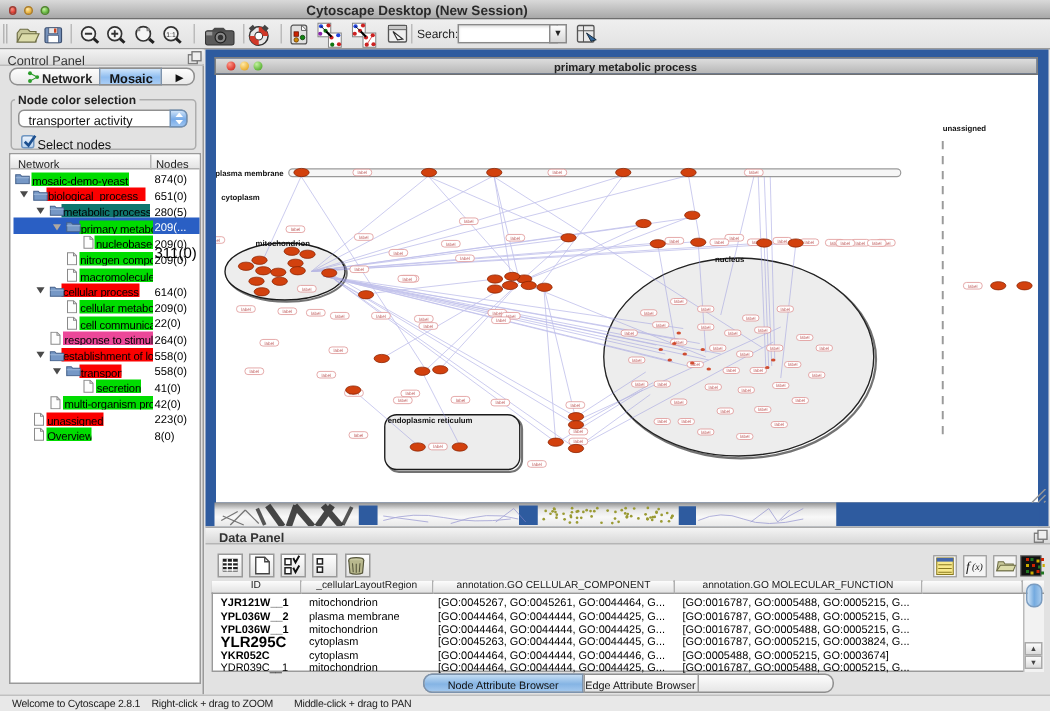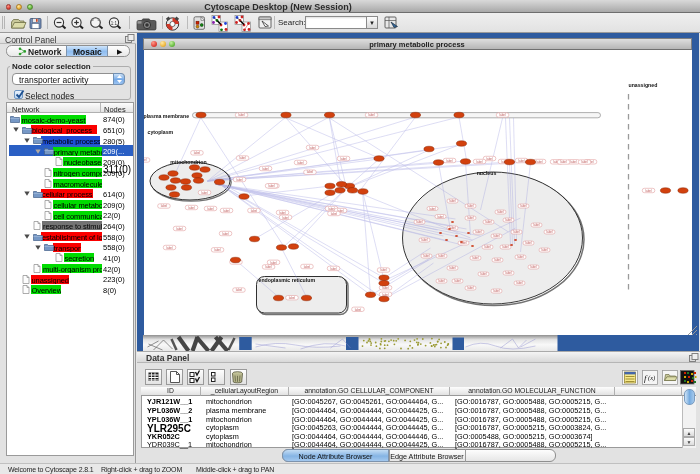--- a/index.html
+++ b/index.html
@@ -160,21 +160,21 @@
 <div class="abs" style="left:103px;top:115.4px;font-size:7.5px;color:#000">874(0)</div>
 <div class="abs" style="left:31px;top:125.3px;width:66px;height:9px;background:#fb0000;overflow:hidden;font-size:7.5px;color:#000;white-space:nowrap;padding:1px 0 0 1px;letter-spacing:-0.1px">biological_process</div>
 <svg class="abs" style="left:12.5px;top:127.3px" width="6" height="5" viewBox="0 0 6 5">
     <path d="M0.3 0.5 L5.7 0.5 L3 4.7 Z" fill="#4a4a4a"></path>
   </svg>
 <svg class="abs" style="left:21.5px;top:125.8px" width="10" height="8" viewBox="0 0 10 8">
     <path d="M0.5 1.5 L3.5 1.5 L4.5 2.5 L9.5 2.5 L9.5 7.5 L0.5 7.5 Z" fill="#7698c6" stroke="#44608a" stroke-width="0.7"></path>
     <path d="M0.5 3.5 L9.5 3.5" stroke="#9cb6d8" stroke-width="0.8"></path>
   </svg>
 <div class="abs" style="left:103px;top:126.1px;font-size:7.5px;color:#000">651(0)</div>
-<div class="abs" style="left:41px;top:135.9px;width:59px;height:9px;background:#1d4ed8;overflow:hidden;font-size:7.5px;color:#000;white-space:nowrap;padding:1px 0 0 1px;letter-spacing:-0.1px">metabolic process</div>
+<div class="abs" style="left:41px;top:135.9px;width:59px;height:9px;background:#0f766e;overflow:hidden;font-size:7.5px;color:#000;white-space:nowrap;padding:1px 0 0 1px;letter-spacing:-0.1px">metabolic process</div>
 <svg class="abs" style="left:23.5px;top:137.9px" width="6" height="5" viewBox="0 0 6 5">
     <path d="M0.3 0.5 L5.7 0.5 L3 4.7 Z" fill="#4a4a4a"></path>
   </svg>
 <svg class="abs" style="left:32.5px;top:136.4px" width="10" height="8" viewBox="0 0 10 8">
     <path d="M0.5 1.5 L3.5 1.5 L4.5 2.5 L9.5 2.5 L9.5 7.5 L0.5 7.5 Z" fill="#7698c6" stroke="#44608a" stroke-width="0.7"></path>
     <path d="M0.5 3.5 L9.5 3.5" stroke="#9cb6d8" stroke-width="0.8"></path>
   </svg>
 <div class="abs" style="left:103px;top:136.7px;font-size:7.5px;color:#000">280(5)</div>
 <div class="abs" style="left:9px;top:145.4px;width:124px;height:10.4px;background:#2a5fc4"></div>
 <div class="abs" style="left:52.8px;top:146.6px;width:49.7px;height:9px;background:#00dc00;overflow:hidden;font-size:7.5px;color:#000;white-space:nowrap;padding:1px 0 0 1px;letter-spacing:-0.1px">primary metabo</div>
@@ -218,21 +218,21 @@
     <path d="M1 0.5 L5 0.5 L7 2.5 L7 8.5 L1 8.5 Z" fill="#fdfdfd" stroke="#8a8a8a" stroke-width="0.7"></path>
     <path d="M5 0.5 L5 2.5 L7 2.5" fill="none" stroke="#8a8a8a" stroke-width="0.7"></path>
   </svg>
 <div class="abs" style="left:103px;top:200.8px;font-size:7.5px;color:#000">209(0)</div>
 <div class="abs" style="left:52.5px;top:210.6px;width:49px;height:9px;background:#00dc00;overflow:hidden;font-size:7.5px;color:#000;white-space:nowrap;padding:1px 0 0 1px;letter-spacing:-0.1px">cell communicat</div>
 <svg class="abs" style="left:44.0px;top:210.6px" width="8" height="9" viewBox="0 0 8 9">
     <path d="M1 0.5 L5 0.5 L7 2.5 L7 8.5 L1 8.5 Z" fill="#fdfdfd" stroke="#8a8a8a" stroke-width="0.7"></path>
     <path d="M5 0.5 L5 2.5 L7 2.5" fill="none" stroke="#8a8a8a" stroke-width="0.7"></path>
   </svg>
 <div class="abs" style="left:103px;top:211.4px;font-size:7.5px;color:#000">22(0)</div>
-<div class="abs" style="left:42px;top:221.3px;width:59.5px;height:9px;background:#737373;overflow:hidden;font-size:7.5px;color:#000;white-space:nowrap;padding:1px 0 0 1px;letter-spacing:-0.1px">response to stimul</div>
+<div class="abs" style="left:42px;top:221.3px;width:59.5px;height:9px;background:#ec4899;overflow:hidden;font-size:7.5px;color:#000;white-space:nowrap;padding:1px 0 0 1px;letter-spacing:-0.1px">response to stimul</div>
 <svg class="abs" style="left:33.0px;top:221.3px" width="8" height="9" viewBox="0 0 8 9">
     <path d="M1 0.5 L5 0.5 L7 2.5 L7 8.5 L1 8.5 Z" fill="#fdfdfd" stroke="#8a8a8a" stroke-width="0.7"></path>
     <path d="M5 0.5 L5 2.5 L7 2.5" fill="none" stroke="#8a8a8a" stroke-width="0.7"></path>
   </svg>
 <div class="abs" style="left:103px;top:222.1px;font-size:7.5px;color:#000">264(0)</div>
 <div class="abs" style="left:41px;top:232.0px;width:61px;height:9px;background:#fb0000;overflow:hidden;font-size:7.5px;color:#000;white-space:nowrap;padding:1px 0 0 1px;letter-spacing:-0.1px">establishment of lo</div>
 <svg class="abs" style="left:23.5px;top:234.0px" width="6" height="5" viewBox="0 0 6 5">
     <path d="M0.3 0.5 L5.7 0.5 L3 4.7 Z" fill="#4a4a4a"></path>
   </svg>
 <svg class="abs" style="left:32.5px;top:232.5px" width="10" height="8" viewBox="0 0 10 8">

